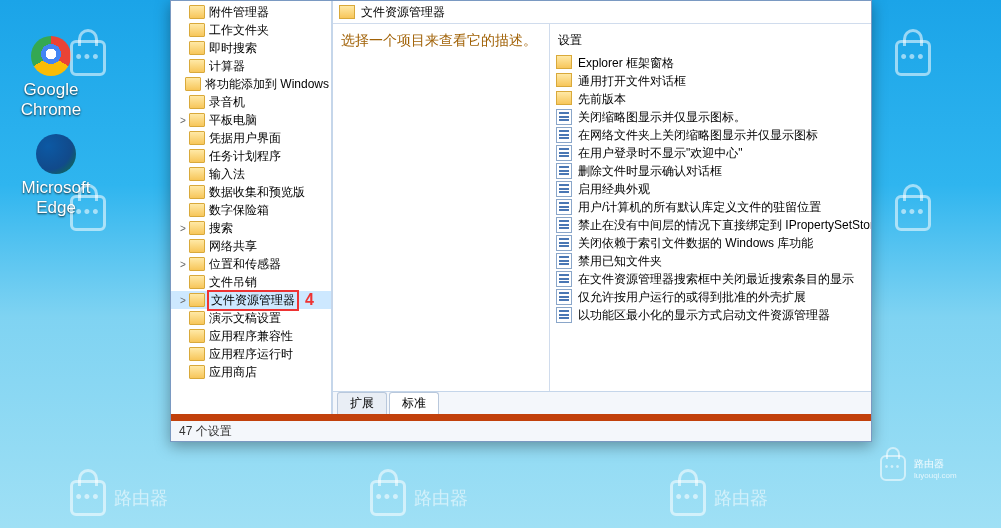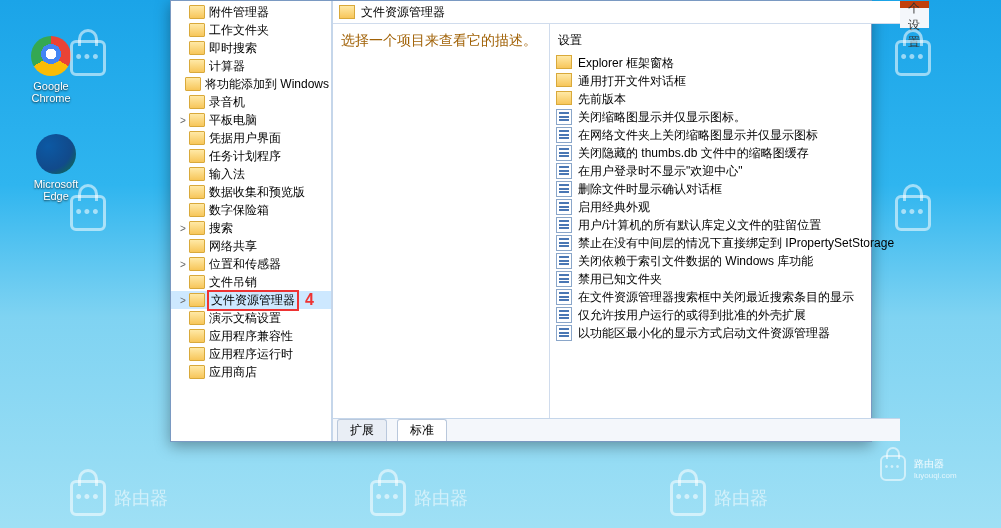--- a/index.html
+++ b/index.html
@@ -1,21 +1,21 @@
 <!DOCTYPE html>
 <html><head>
 <meta charset="utf-8">
 <style>
 html,body{margin:0;padding:0;width:1001px;height:528px;overflow:hidden;font-family:"Microsoft YaHei","Segoe UI",sans-serif;font-size:12px;background:linear-gradient(180deg,#1ba4e8 0%,#2fb5ef 35%,#7fd3f2 60%,#9fe0f5 100%)}
 .desktop{position:relative;width:100%;height:100%}
-.desktop-icon{position:absolute;width:70px;text-align:center;color:#fff;text-shadow:0 1px 2px rgba(0,0,0,.8);font-size:11px;cursor:pointer}
+.desktop-icon{position:absolute;width:70px;text-align:center;color:#fff;text-shadow:0 1px 2px rgba(0,0,0,.8);font-size:17px;cursor:pointer}
 .desktop-icon .ic{width:40px;height:40px;margin:0 auto 4px}
 .chrome-ic{background:radial-gradient(circle at 50% 45%,#fff 0 18%,#4285f4 18% 34%,transparent 34%),conic-gradient(#ea4335 0 120deg,#fbbc05 120deg 240deg,#34a853 240deg 360deg);border-radius:50%}
 .edge-ic{background:radial-gradient(circle at 30% 30%,#0c59a4,#114a8b 60%,#0f7a3e 100%);border-radius:50%}
-.window{position:absolute;left:170px;top:0;width:700px;height:440px;background:#fff;border:1px solid #7a99c2;box-shadow:0 4px 14px rgba(0,0,0,.35);display:flex;}
+.window{position:absolute;left:170px;top:0;width:700px;height:440px;background:#fff;border:1px solid #7a99c2;box-shadow:0 4px 14px rgba(0,0,0,.35);display:flex;flex-direction:column}
 .panes{flex:1;display:flex;min-height:0}
 .tree-pane{width:160px;border-right:1px solid #c5d6ea;overflow-y:scroll;overflow-x:hidden;padding:2px 0;background:#fff}
 .tree-row{display:flex;align-items:center;height:18px;padding:0 2px 0 6px;white-space:nowrap;cursor:default}
 .tree-row.sel{background:#cde8ff}
 .exp{width:12px;text-align:center;color:#666;font-size:10px;cursor:pointer;user-select:none}
 .tree-ic{width:14px;height:12px;margin:0 4px 0 0;background:linear-gradient(180deg,#ffe9a6,#f7c65a);border:1px solid #d9a93a;border-radius:1px;flex:0 0 14px}
 .tree-lbl{font-size:12px;color:#000}
 .highlight-box{border:2px solid #e33;padding:0 2px;margin-left:-2px}
 .ann{color:#e33;font-size:16px;font-weight:bold;margin-left:6px}
 .right-pane{flex:1;display:flex;flex-direction:column;min-width:0;border-left:1px solid #c5d6ea}
@@ -25,21 +25,21 @@
 .columns{flex:1;display:flex;min-height:0}
 .desc-col{width:200px;border-right:1px solid #d0dced;padding:8px;font-size:14px;color:#a16207;overflow-y:auto}
 .settings-col{flex:1;overflow-y:scroll;overflow-x:scroll;padding:4px 2px}
 .settings-hdr{font-size:12px;padding:4px 6px 6px}
 .s-row{display:flex;align-items:flex-start;height:18px;padding:0 4px;cursor:default;white-space:nowrap}
 .fold-ic{width:14px;height:12px;background:linear-gradient(180deg,#ffe9a6,#f7c65a);border:1px solid #d9a93a;margin-right:6px;flex:0 0 14px}
 .reg-ic{width:14px;height:14px;margin-right:6px;flex:0 0 14px;border:1px solid #8aa6c9;background:#fff;position:relative}
 .reg-ic:before{content:"";position:absolute;left:2px;right:2px;top:2px;height:2px;background:#4a77b4}
 .reg-ic:after{content:"";position:absolute;left:2px;right:2px;top:6px;height:2px;background:#4a77b4;box-shadow:0 3px 0 #4a77b4}
 .tabs-row{height:22px;display:flex;align-items:flex-end;border-top:1px solid #c5d6ea;background:#f4f7fb;padding:0 4px}
-.tab{border:1px solid #b9c8dc;border-bottom:none;background:#fff;padding:2px 12px;margin-right:10px;font-size:12px;border-radius:3px 3px 0 0;cursor:pointer}
+.tab{border:1px solid #b9c8dc;border-bottom:none;background:#fff;padding:2px 12px;margin-right:2px;font-size:12px;border-radius:3px 3px 0 0;cursor:pointer}
 .tab.inactive{background:#e9eef5}
 .status-bar{height:20px;border-top:7px solid #c2410c;background:#f4f7fb;display:flex;align-items:center;padding:0 8px;font-size:12px;color:#333}
 ::-webkit-scrollbar{width:16px;height:16px}
 ::-webkit-scrollbar-track{background:#f0f0f0;border:1px solid #d9d9d9}
 ::-webkit-scrollbar-thumb{background:#cdcdcd;border:1px solid #a9a9a9}
 ::-webkit-scrollbar-button{background:#f0f0f0;border:1px solid #d9d9d9;height:16px;width:16px}
 .wm{position:absolute;display:flex;align-items:center;color:rgba(255,255,255,.55);font-size:18px;pointer-events:none}
 .wm .lock{width:30px;height:30px;border:3px solid rgba(255,255,255,.55);border-radius:6px;position:relative;margin-right:8px}
 .wm .lock:before{content:"";position:absolute;top:-14px;left:5px;width:14px;height:14px;border:3px solid rgba(255,255,255,.55);border-bottom:none;border-radius:10px 10px 0 0}
 .wm .lock:after{content:"•••";position:absolute;width:100%;text-align:center;top:4px;left:0;color:rgba(255,255,255,.55);letter-spacing:2px}
@@ -197,24 +197,20 @@
                 <div class="s-row">
                   <span class="reg-ic"></span>
                   <span>关闭缩略图显示并仅显示图标。</span>
                 </div>
                 <div class="s-row">
                   <span class="reg-ic"></span>
                   <span>在网络文件夹上关闭缩略图显示并仅显示图标</span>
                 </div>
                 <div class="s-row">
                   <span class="reg-ic"></span>
-                  <span>关闭隐藏的 thumbs.db 文件中的缩略图缓存</span>
-                </div>
-                <div class="s-row">
-                  <span class="reg-ic"></span>
                   <span>在用户登录时不显示"欢迎中心"</span>
                 </div>
                 <div class="s-row">
                   <span class="reg-ic"></span>
                   <span>删除文件时显示确认对话框</span>
                 </div>
                 <div class="s-row">
                   <span class="reg-ic"></span>
                   <span>启用经典外观</span>
                 </div>

